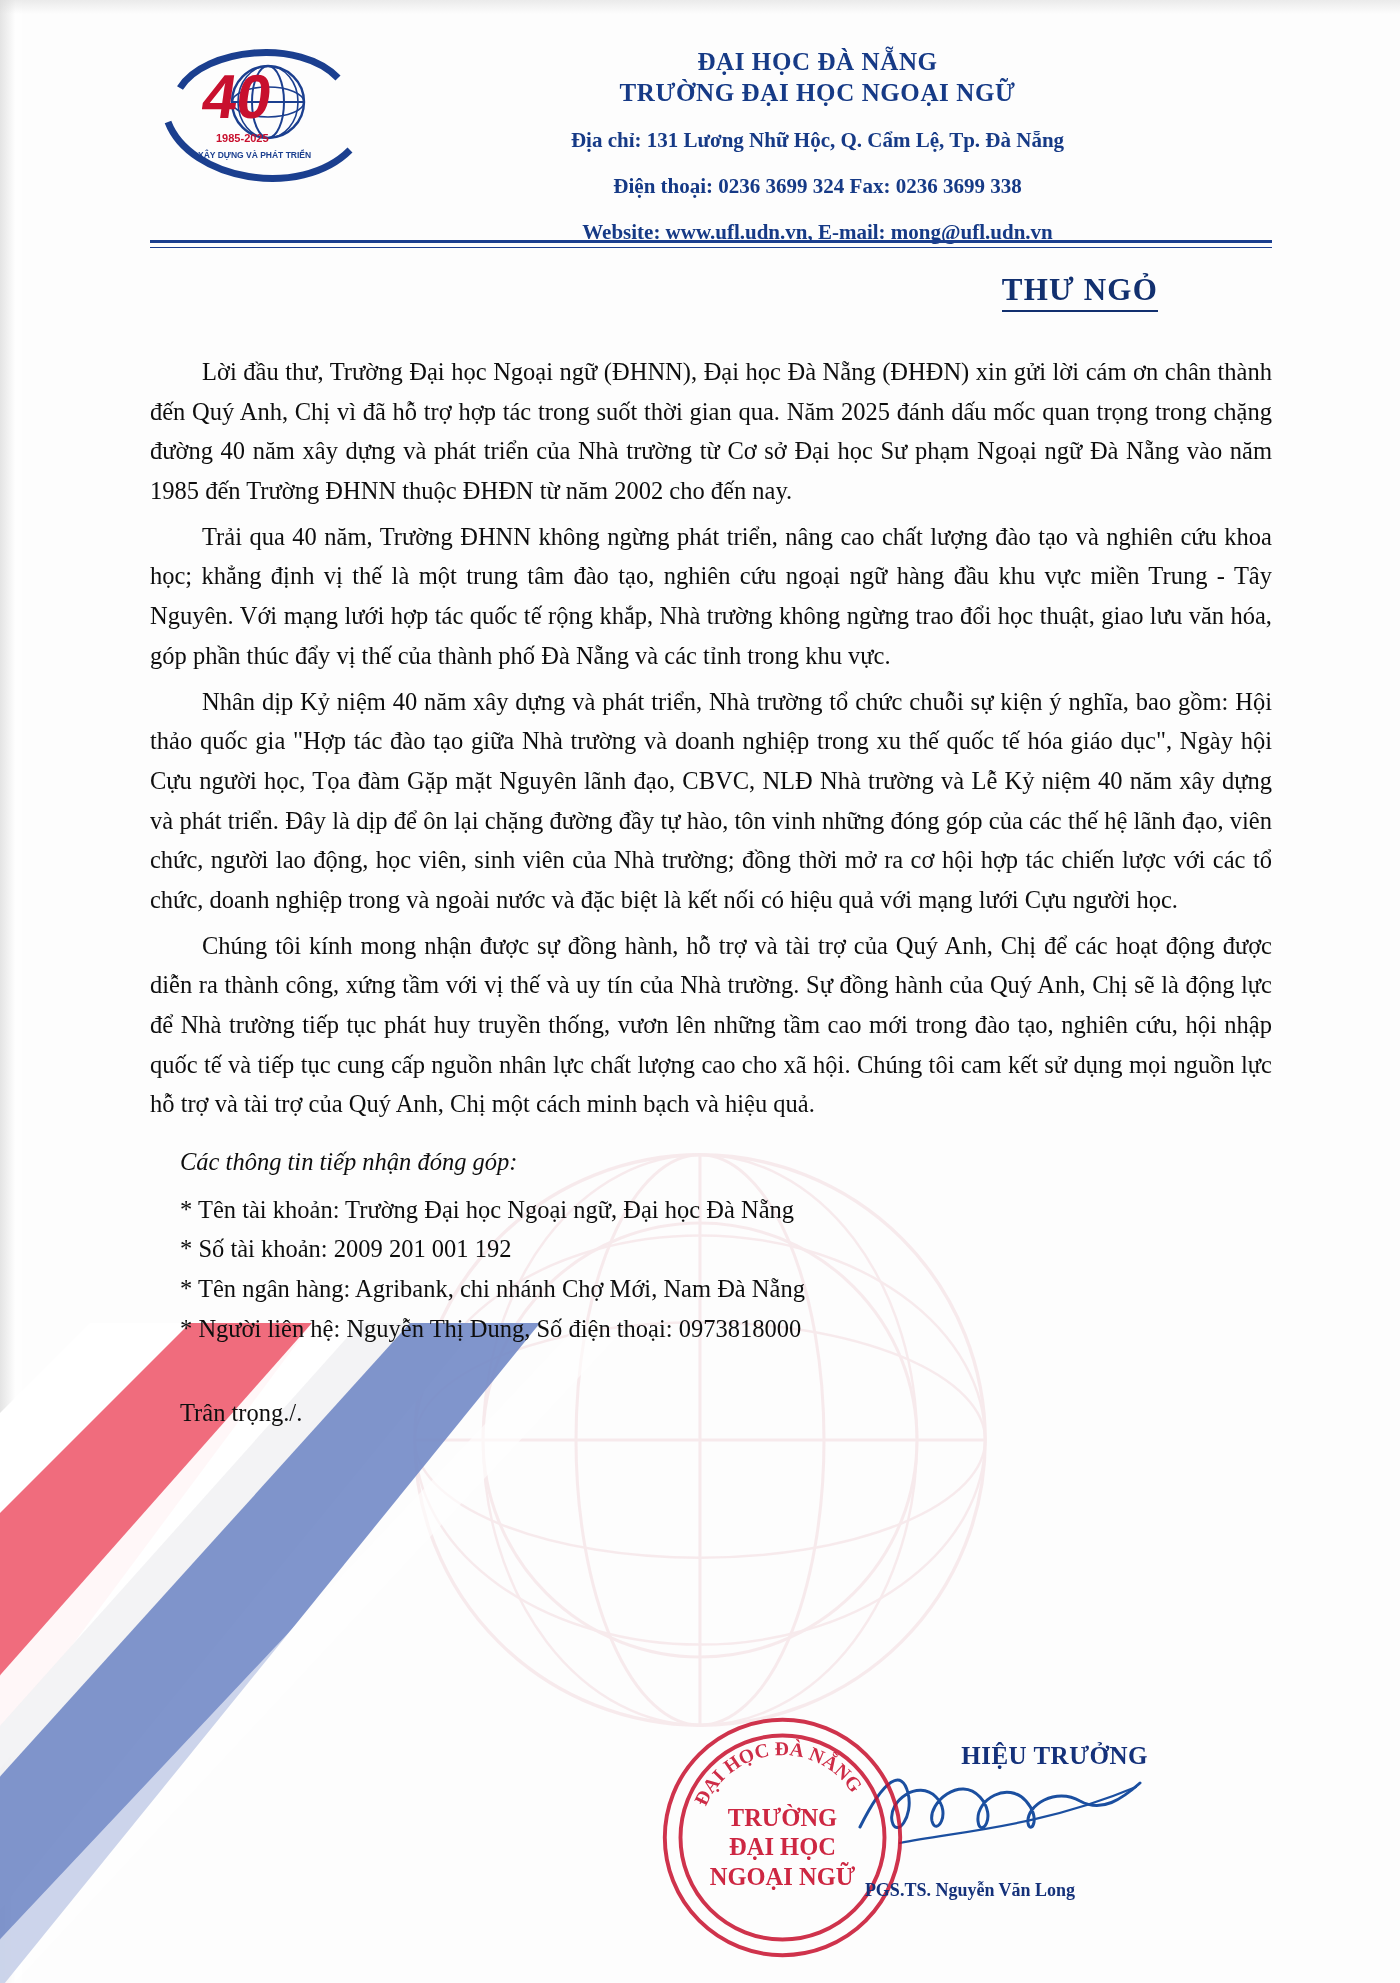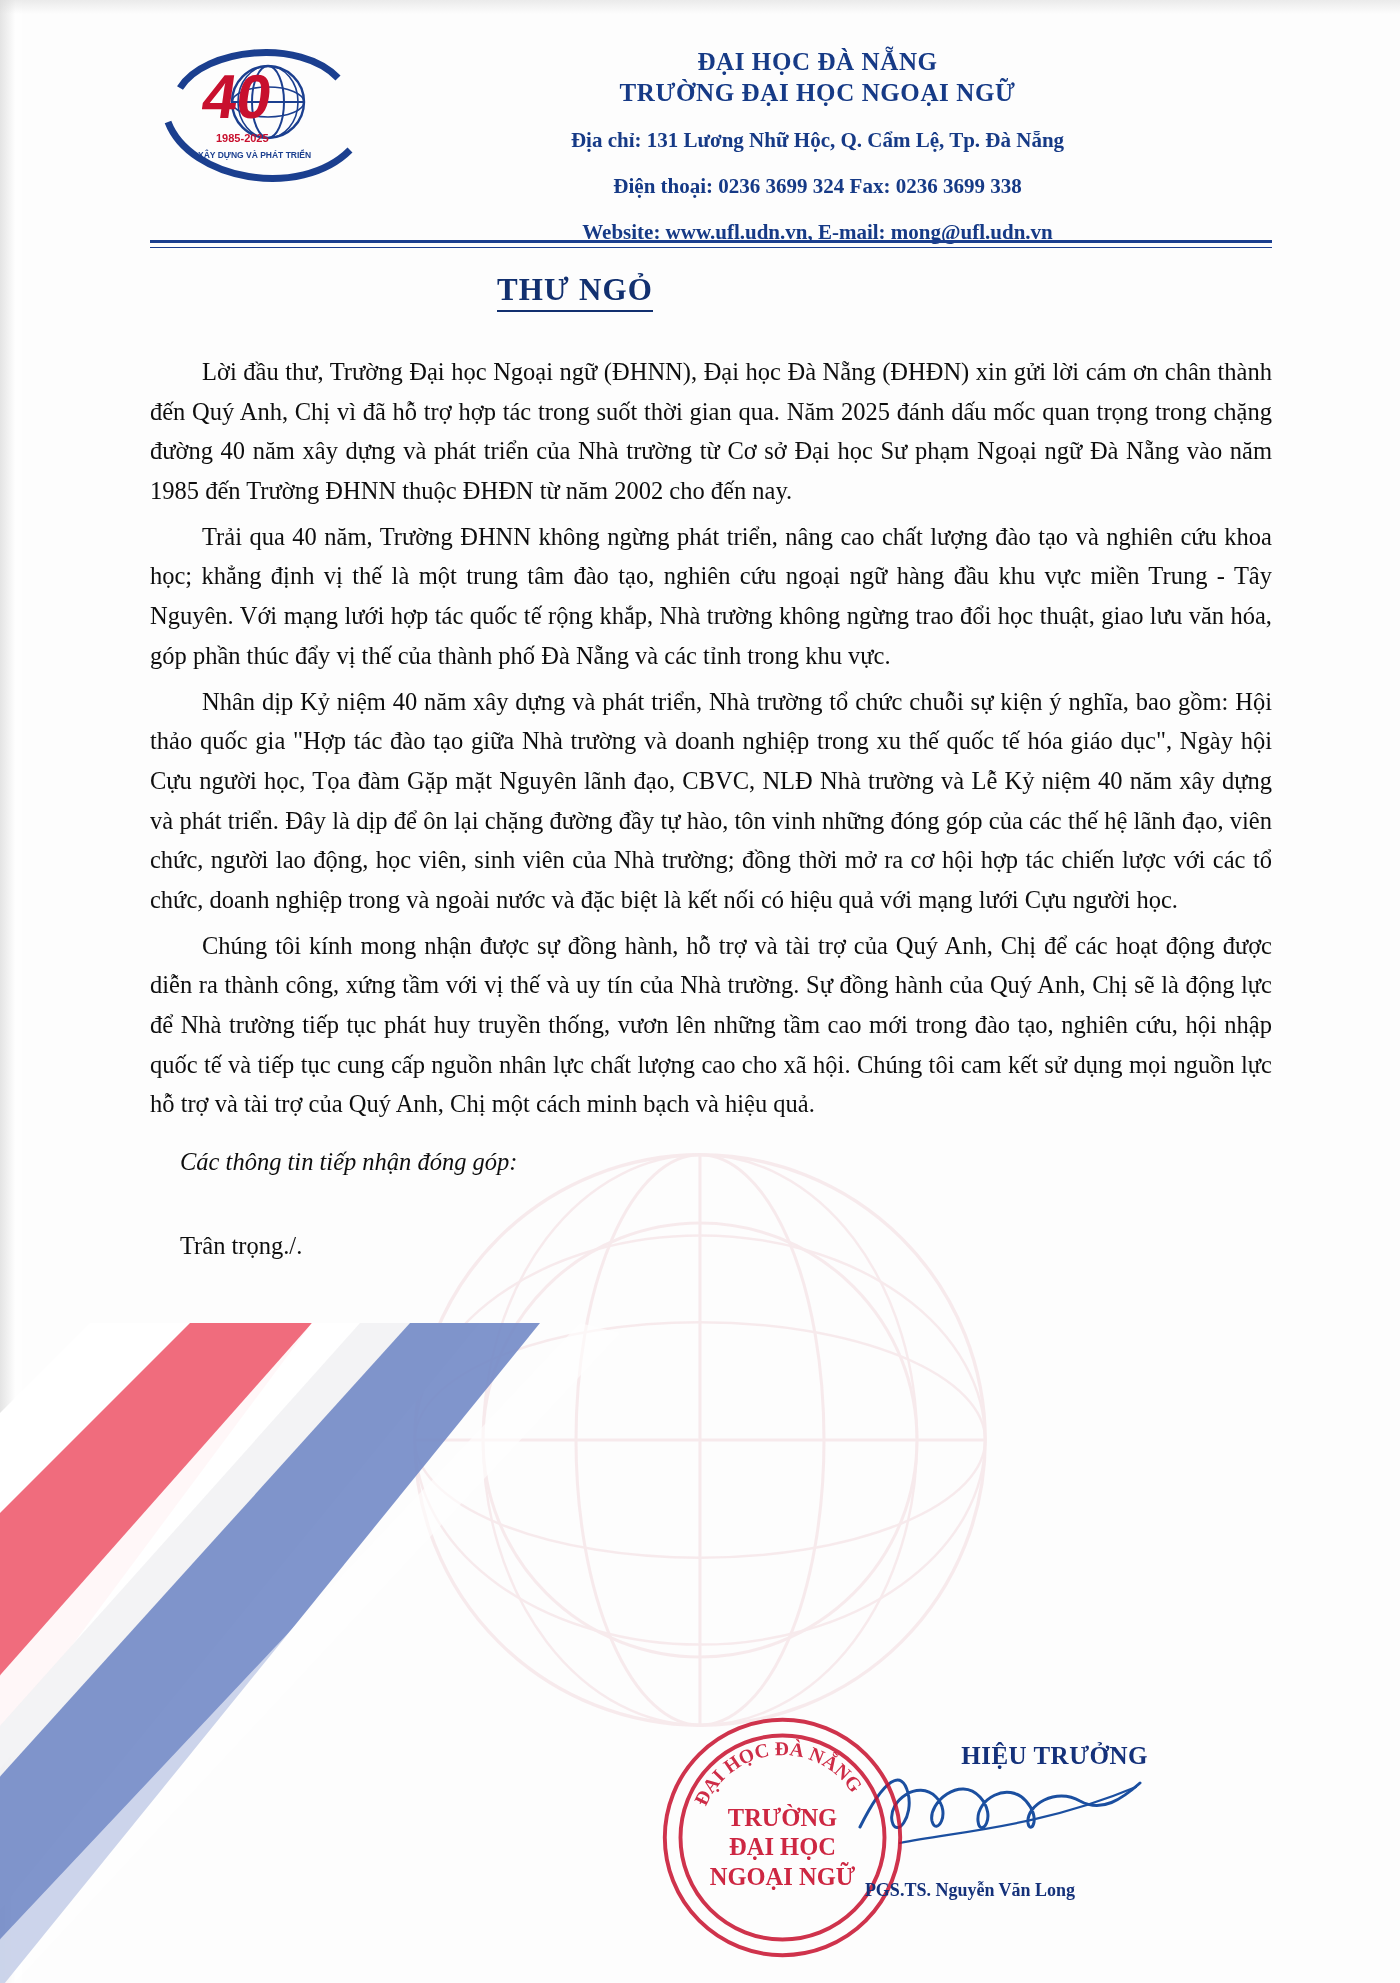--- a/index.html
+++ b/index.html
@@ -107,23 +107,23 @@
   .header-rule.thin {
     top: 247px;
     height: 1px;
     background: #1b3f8f;
   }
 
   
   .doc-title {
     position: absolute;
     top: 272px;
-    left: 4px;
+    left: 16px;
     width: 1142px;
-    text-align: center;
+    text-align: right;
     font-size: 31px;
     font-weight: bold;
     color: #12306f;
     letter-spacing: 1.2px;
   }
   .doc-title .underline {
     display: inline-block;
     border-bottom: 2px solid #12306f;
     padding-bottom: 2px;
   }
@@ -279,20 +279,26 @@
     <span class="underline">THƯ NGỎ</span>
   </div>
 
   <div class="content">
     <p>Lời đầu thư, Trường Đại học Ngoại ngữ (ĐHNN), Đại học Đà Nẵng (ĐHĐN) xin gửi lời cám ơn chân thành đến Quý Anh, Chị vì đã hỗ trợ hợp tác trong suốt thời gian qua. Năm 2025 đánh dấu mốc quan trọng trong chặng đường 40 năm xây dựng và phát triển của Nhà trường từ Cơ sở Đại học Sư phạm Ngoại ngữ Đà Nẵng vào năm 1985 đến Trường ĐHNN thuộc ĐHĐN từ năm 2002 cho đến nay.</p>
     <p>Trải qua 40 năm, Trường ĐHNN không ngừng phát triển, nâng cao chất lượng đào tạo và nghiên cứu khoa học; khẳng định vị thế là một trung tâm đào tạo, nghiên cứu ngoại ngữ hàng đầu khu vực miền Trung - Tây Nguyên. Với mạng lưới hợp tác quốc tế rộng khắp, Nhà trường không ngừng trao đổi học thuật, giao lưu văn hóa, góp phần thúc đẩy vị thế của thành phố Đà Nẵng và các tỉnh trong khu vực.</p>
     <p>Nhân dịp Kỷ niệm 40 năm xây dựng và phát triển, Nhà trường tổ chức chuỗi sự kiện ý nghĩa, bao gồm: Hội thảo quốc gia "Hợp tác đào tạo giữa Nhà trường và doanh nghiệp trong xu thế quốc tế hóa giáo dục", Ngày hội Cựu người học, Tọa đàm Gặp mặt Nguyên lãnh đạo, CBVC, NLĐ Nhà trường và Lễ Kỷ niệm 40 năm xây dựng và phát triển. Đây là dịp để ôn lại chặng đường đầy tự hào, tôn vinh những đóng góp của các thế hệ lãnh đạo, viên chức, người lao động, học viên, sinh viên của Nhà trường; đồng thời mở ra cơ hội hợp tác chiến lược với các tổ chức, doanh nghiệp trong và ngoài nước và đặc biệt là kết nối có hiệu quả với mạng lưới Cựu người học.</p>
     <p>Chúng tôi kính mong nhận được sự đồng hành, hỗ trợ và tài trợ của Quý Anh, Chị để các hoạt động được diễn ra thành công, xứng tầm với vị thế và uy tín của Nhà trường. Sự đồng hành của Quý Anh, Chị sẽ là động lực để Nhà trường tiếp tục phát huy truyền thống, vươn lên những tầm cao mới trong đào tạo, nghiên cứu, hội nhập quốc tế và tiếp tục cung cấp nguồn nhân lực chất lượng cao cho xã hội. Chúng tôi cam kết sử dụng mọi nguồn lực hỗ trợ và tài trợ của Quý Anh, Chị một cách minh bạch và hiệu quả.</p>
 
     <div class="donate-title">Các thông tin tiếp nhận đóng góp:</div>
+    <ul class="donate-list">
+      <li>* Tên tài khoản: Trường Đại học Ngoại ngữ, Đại học Đà Nẵng</li>
+      <li>* Số tài khoản: 2009 201 001 192</li>
+      <li>* Tên ngân hàng: Agribank, chi nhánh Chợ Mới, Nam Đà Nẵng</li>
+      <li>* Người liên hệ: Nguyễn Thị Dung, Số điện thoại: 0973818000</li>
+    </ul>
 
     <div class="closing">Trân trọng./.</div>
   </div>
 
   <div class="sign-block">
     <div class="sign-title">HIỆU TRƯỞNG</div>
   </div>
 
   <svg class="signature-scribble" viewBox="0 0 330 140">
     <path d="M20,92 C45,42 62,34 68,58 C74,82 56,104 52,86 C48,66 78,44 96,62 C112,78 96,102 92,86 C88,68 120,40 140,62 C158,82 140,104 138,86 C136,64 168,46 186,66 C202,84 190,100 188,88 C186,70 216,52 240,66 C262,78 282,64 300,48" fill="none" stroke="#1b4fa0" stroke-width="3" stroke-linecap="round"></path>

